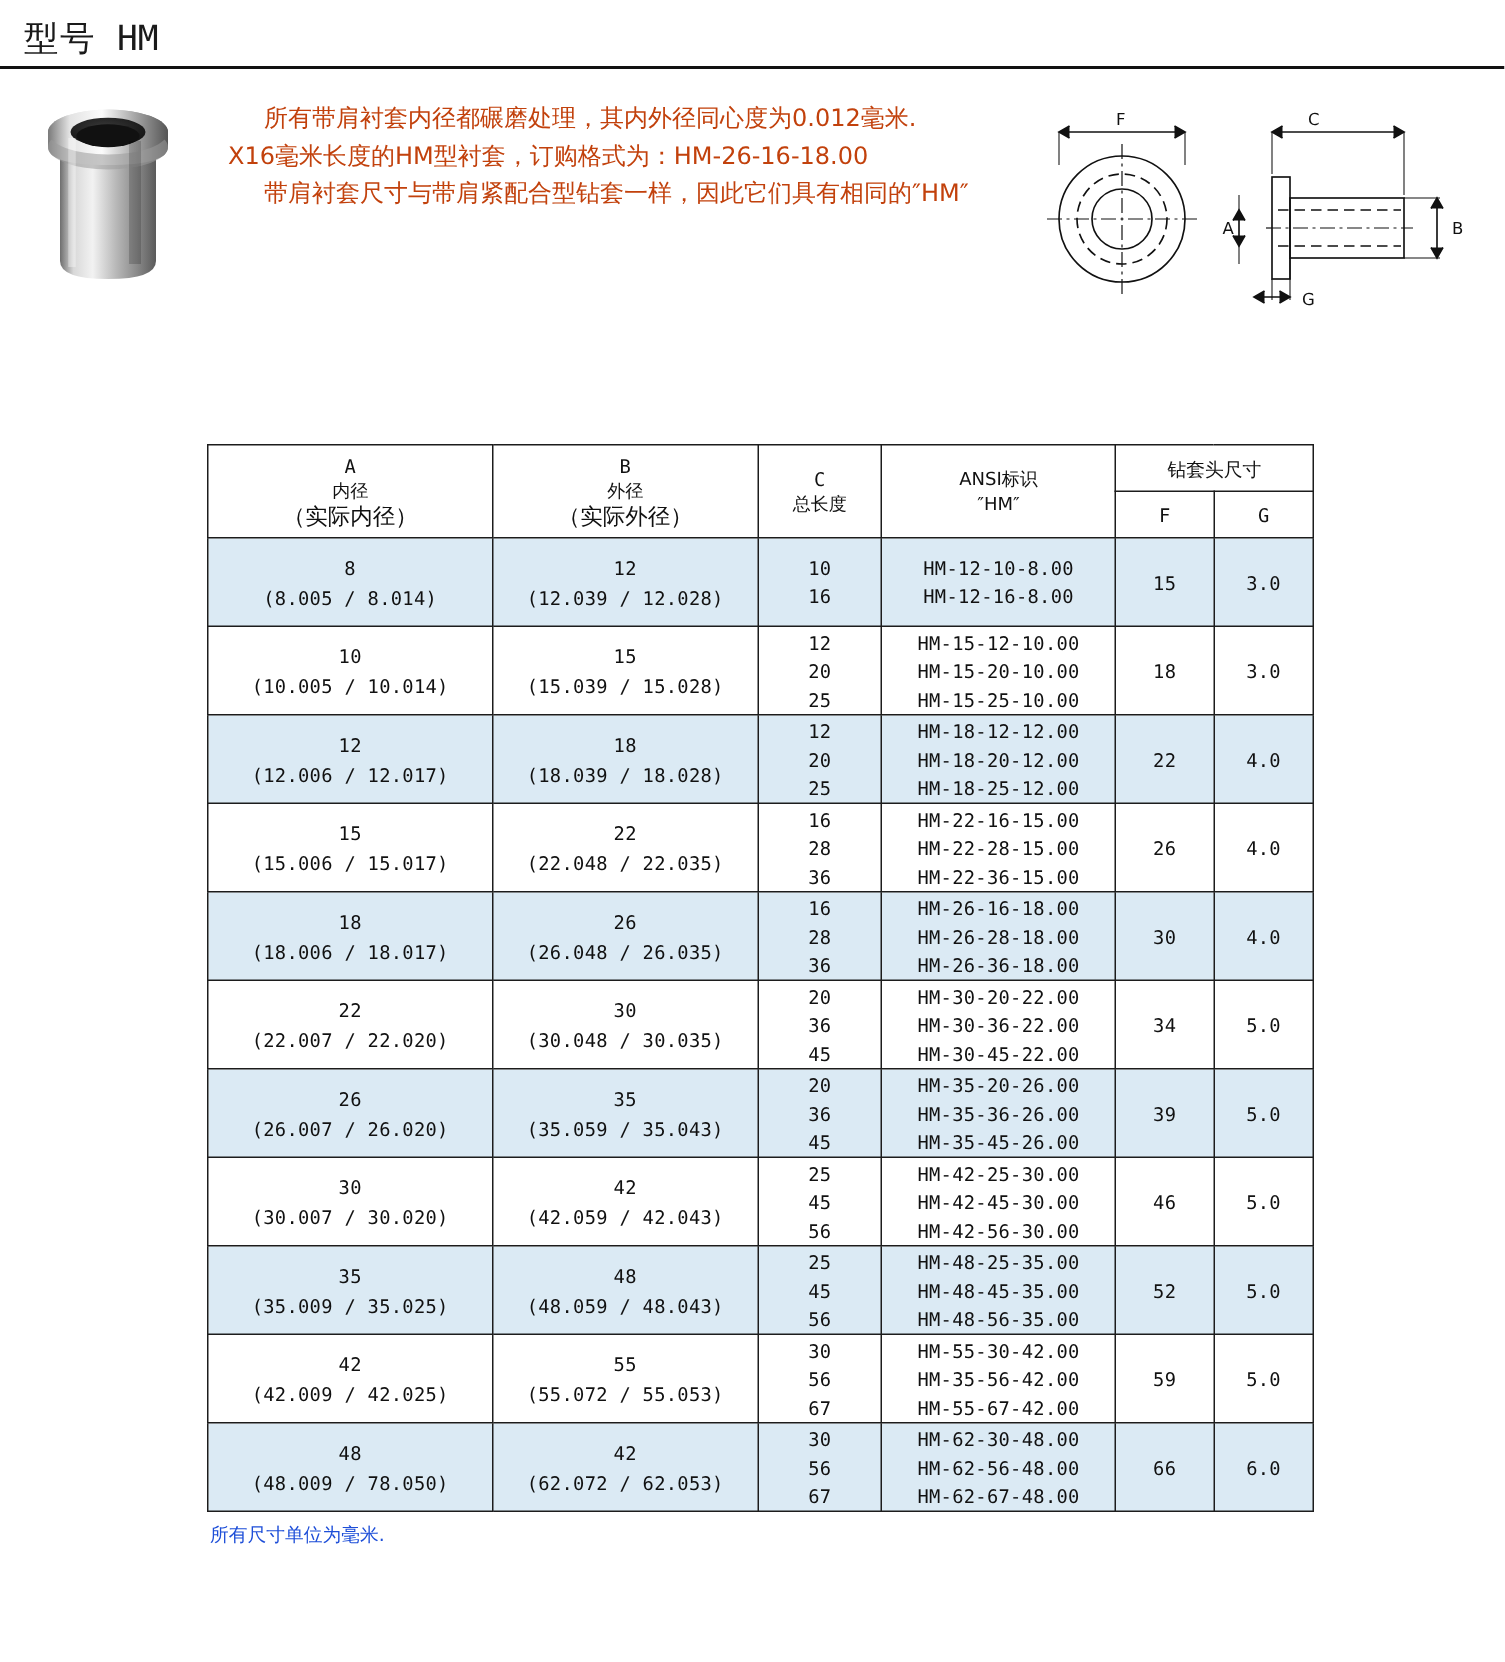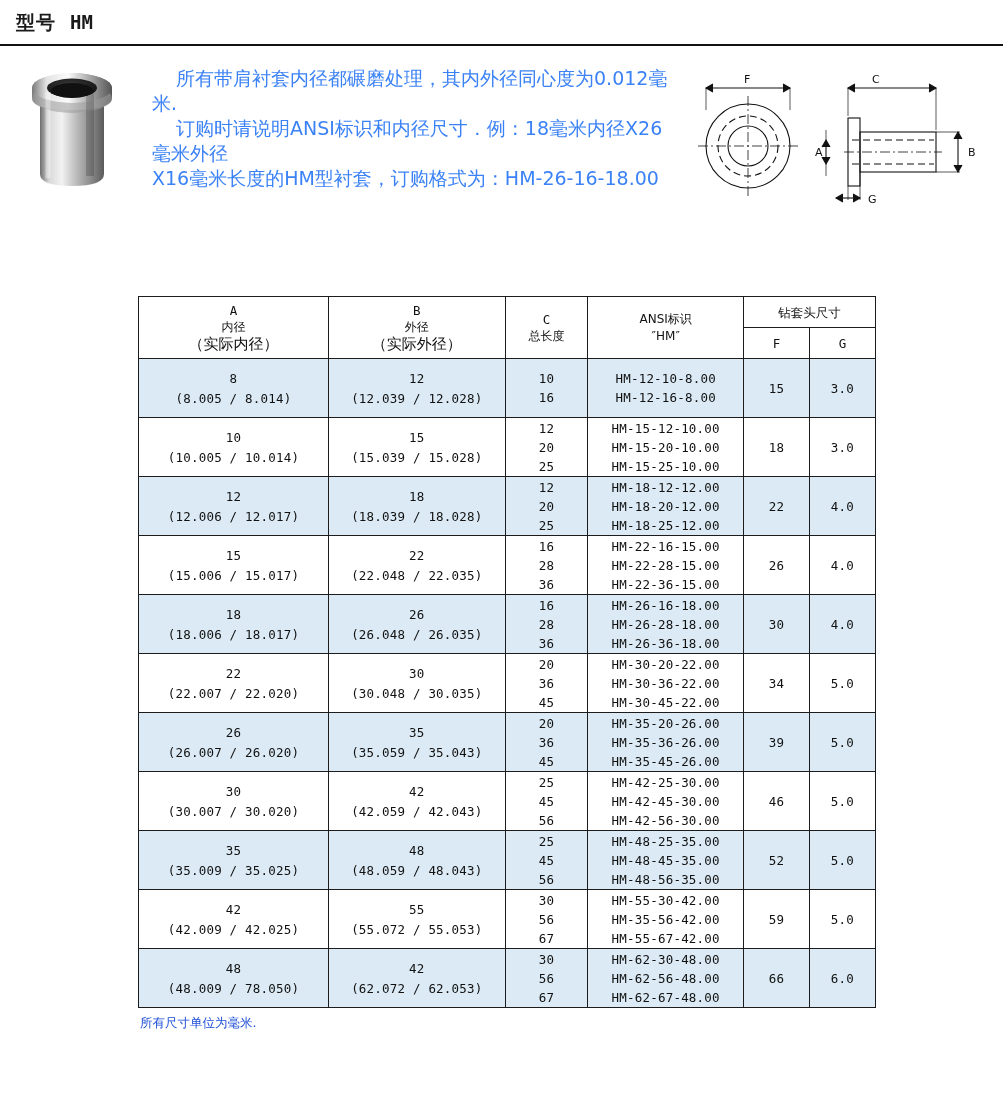--- a/index.html
+++ b/index.html
@@ -13,22 +13,22 @@
     font-family: "DejaVu Sans", "Liberation Sans", sans-serif;
     color: #1a1a1a;
     position: relative;
     overflow: hidden;
   }
   
   .title {
     position: absolute;
     left: 16px;
     top: 10px;
-    font-size: 19px;
-    font-weight: bold;
+    font-size: 23px;
+    font-weight: normal;
     letter-spacing: 1px;
   }
   .title .model-code {
     margin-left: 14px;
     font-family: "DejaVu Sans Mono", monospace;
     letter-spacing: 0px;
   }
   .title-rule {
     position: absolute;
     left: 0;
@@ -44,23 +44,23 @@
     top: 62px;
     width: 108px;
     height: 132px;
   }
   
   .intro {
     position: absolute;
     left: 152px;
     top: 66px;
     width: 520px;
-    font-size: 19px;
+    font-size: 16px;
     line-height: 25px;
-    color: #3b82f6;
+    color: #c2410c;
   }
   .intro p {
     margin: 0;
   }
   .intro .ind {
     text-indent: 24px;
   }
   
   .drawings {
     position: absolute;
@@ -190,22 +190,22 @@
     <ellipse cx="54" cy="26" rx="25" ry="9.5" fill="url(#boreGrad)"></ellipse>
     <ellipse cx="54" cy="28.5" rx="21" ry="7.6" fill="#111"></ellipse>
 
     <path d="M30 30 L30 116" stroke="#ffffff" stroke-opacity="0.35" stroke-width="5" fill="none"></path>
     <path d="M72 32 L72 114" stroke="#000000" stroke-opacity="0.18" stroke-width="8" fill="none"></path>
   </svg>
 </div>
 
 <div class="intro">
   <p class="ind">所有带肩衬套内径都碾磨处理，其内外径同心度为0.012毫米.</p>
-  <p class="ind">订购时请说明ANSI标识和内径尺寸．例：18毫米内径X26毫米外径</p>
   <p>X16毫米长度的HM型衬套，订购格式为：HM-26-16-18.00</p>
+  <p class="ind">带肩衬套尺寸与带肩紧配合型钻套一样，因此它们具有相同的″HM″</p>
 </div>
 
 <div class="drawings">
   <svg width="310" height="160" viewBox="0 0 310 160">
     <g stroke="#111" fill="none" stroke-width="1.1">
 
       <circle cx="72" cy="88" r="42"></circle>
       <circle cx="72" cy="88" r="30" stroke-dasharray="7 4"></circle>
       <circle cx="72" cy="88" r="20"></circle>
       <line x1="22" y1="88" x2="122" y2="88" stroke-dasharray="10 3 2 3" stroke-width="0.8"></line>

